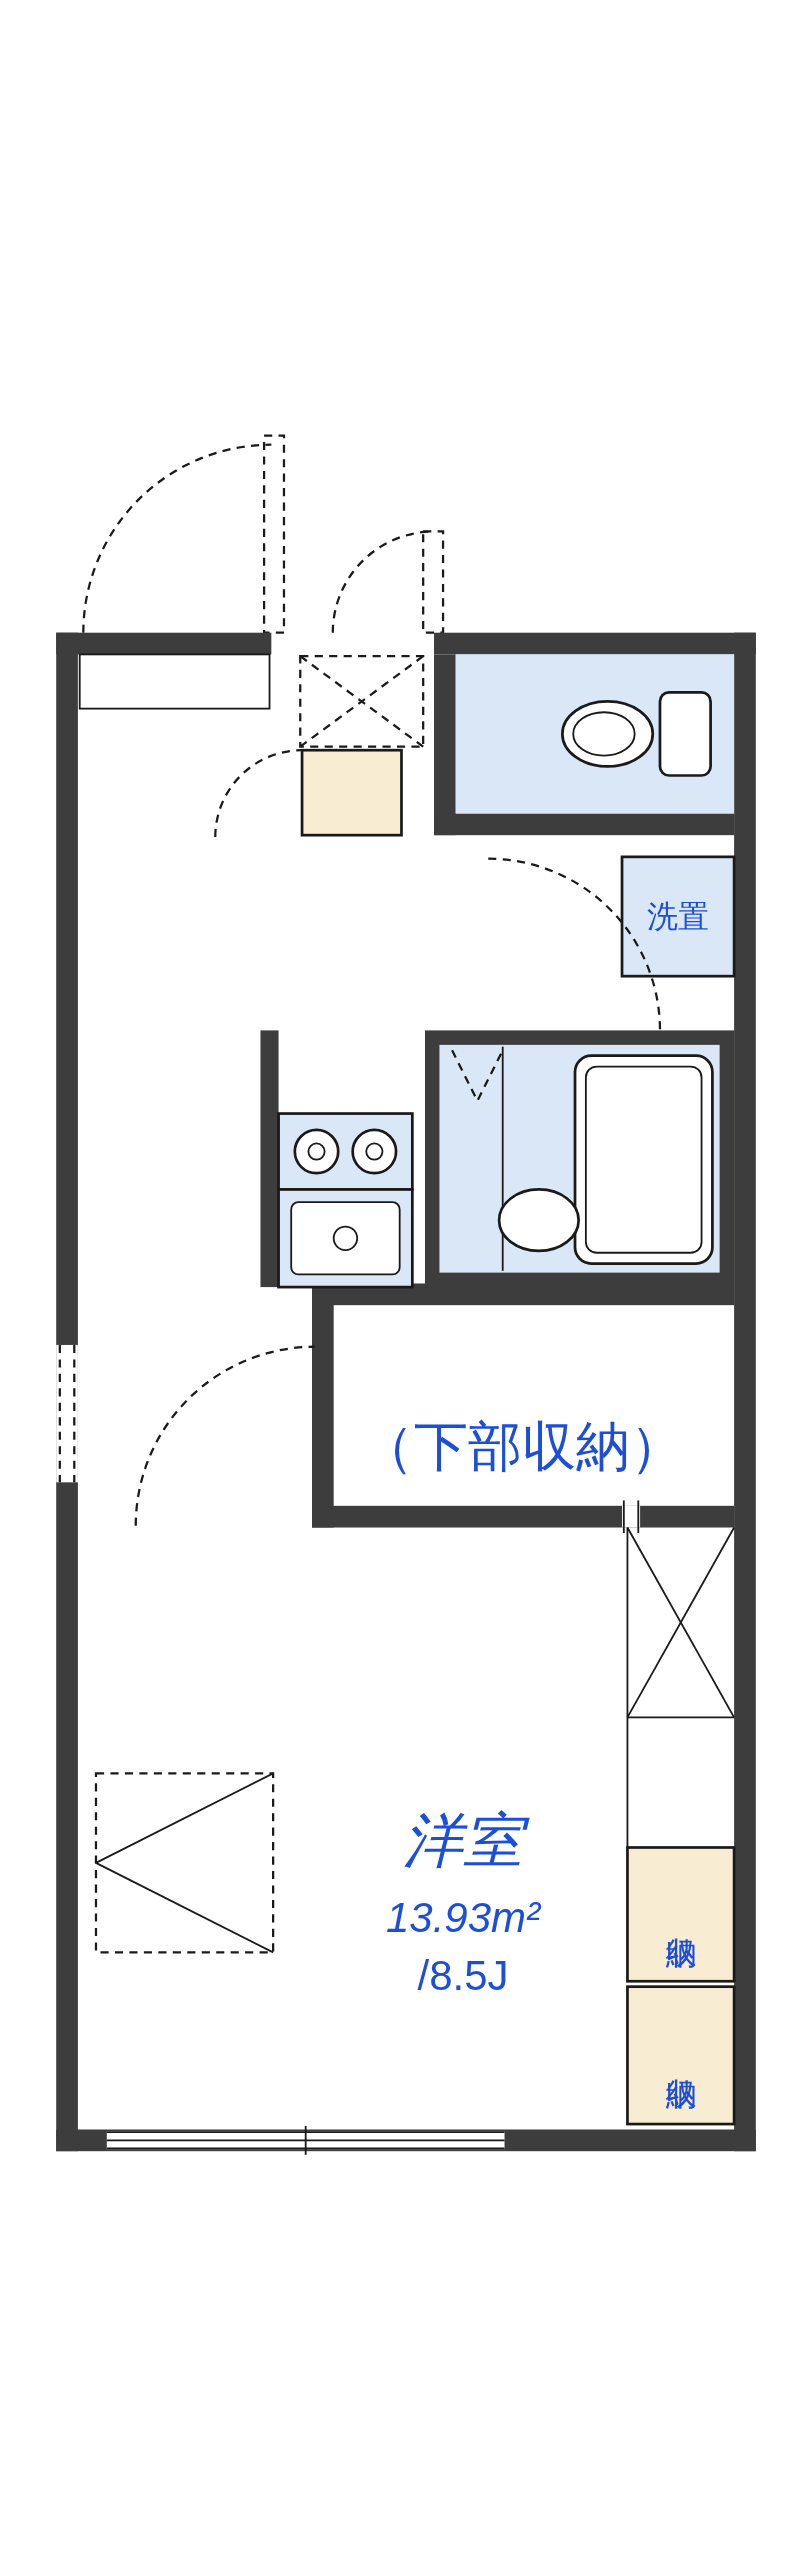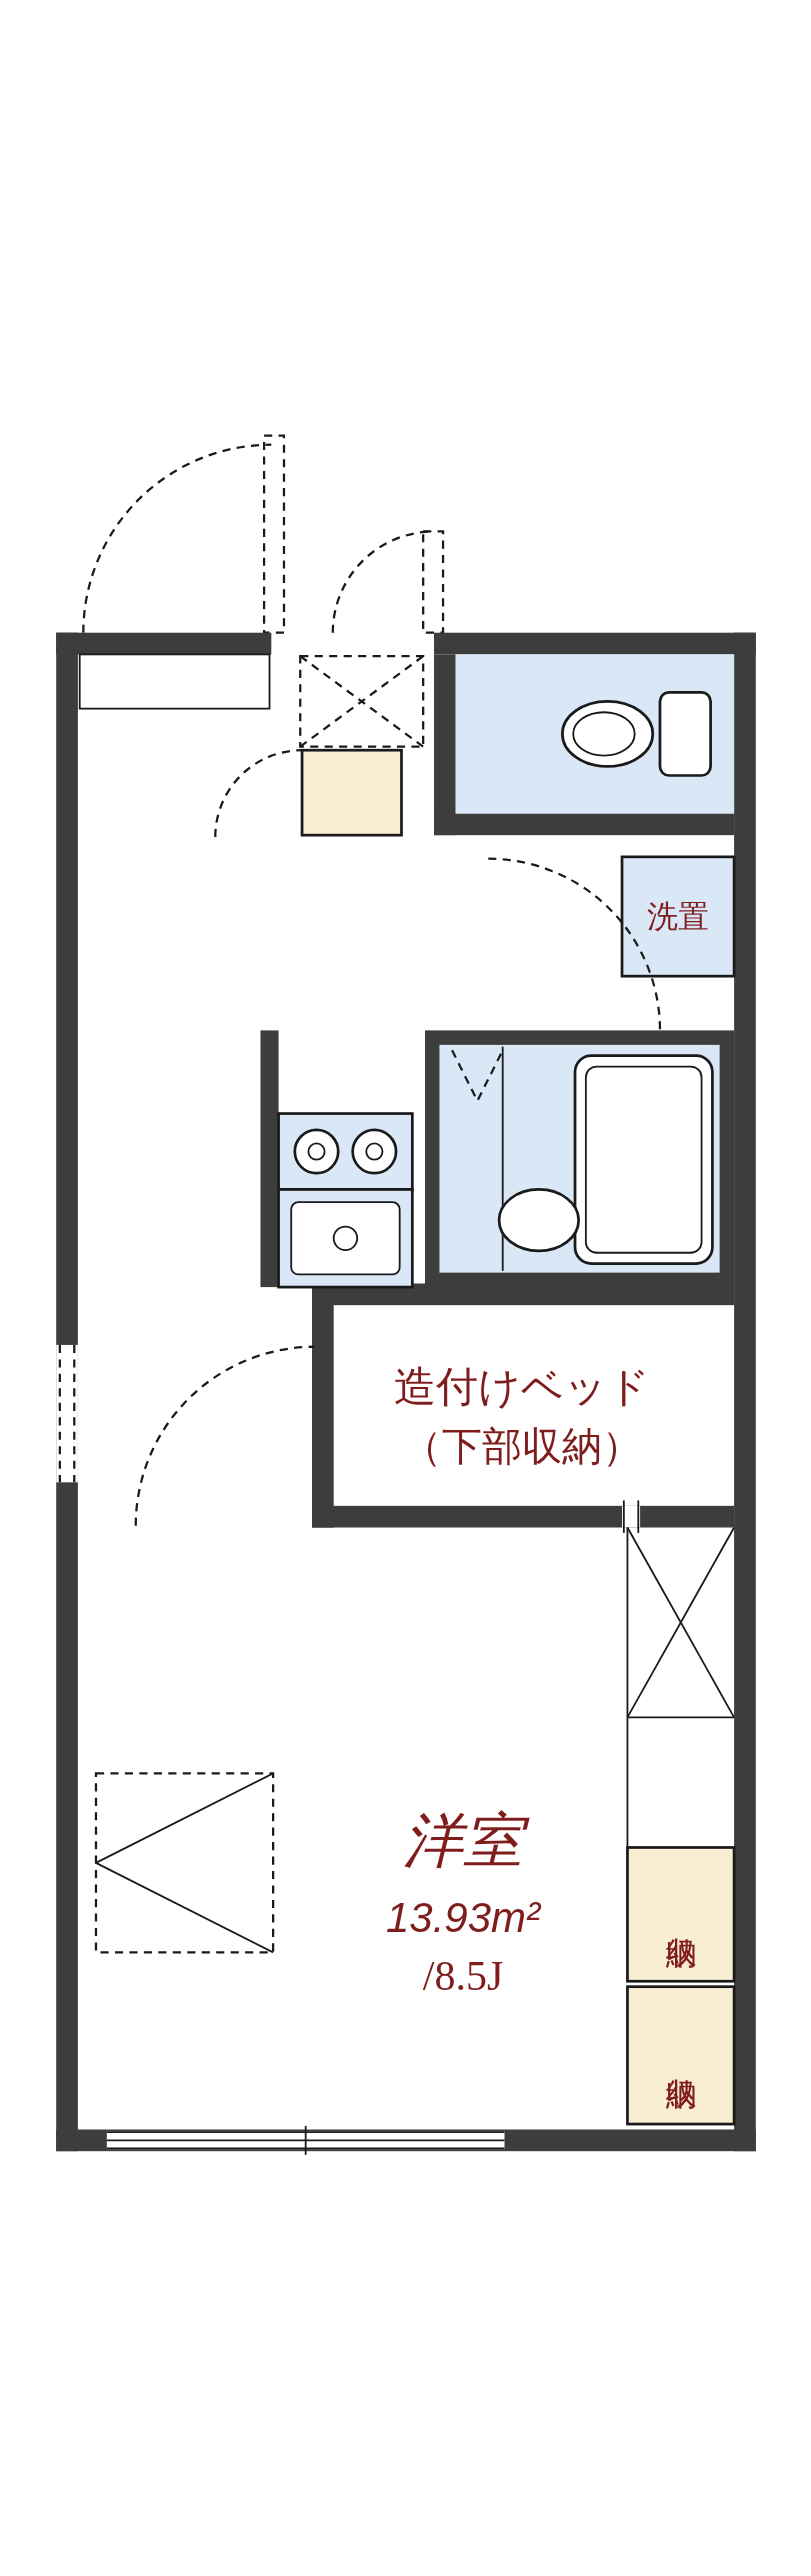--- a/index.html
+++ b/index.html
@@ -14,21 +14,21 @@
   .wall{fill:#3d3d3d;stroke:none;}
   .thin{stroke:#1a1a1a;stroke-width:3;fill:none;}
   .thin2{stroke:#1a1a1a;stroke-width:2;fill:none;}
   .dash{stroke:#1a1a1a;stroke-width:2.5;fill:none;stroke-dasharray:9 7;}
   .blue{fill:#d9e7f6;}
   .cream{fill:#f8edd2;}
   .whitefill{fill:#ffffff;}
   .label{
     position:absolute;
     transform:translate(-50%,-50%);
-    color:#7f1d1d;
+    color:#1d4ed8;
     white-space:nowrap;
     text-align:center;
     line-height:1.15;
   }
   .label.vertical{
     writing-mode:vertical-rl;
     text-orientation:upright;
     letter-spacing:1.8px;
   }
 </style>
@@ -148,24 +148,23 @@
       <line class="thin2" x1="118" y1="2359" x2="558" y2="2359"></line>
       <line class="thin2" x1="118" y1="2368" x2="558" y2="2368"></line>
       <line class="thin2" x1="118" y1="2377" x2="558" y2="2377"></line>
       <line class="thin2" x1="338" y1="2352" x2="338" y2="2384"></line>
     </g>
 
   </svg>
 
   <div class="label" style="left:678px;top:917px;font-size:31px;">洗置</div>
 
-  <div class="label" style="left:522px;top:1387px;font-size:42px;">造付けベッド</div>
-  <div class="label" style="left:522px;top:1446px;font-size:40px;">（下部収納）</div>
+  <div class="label" style="left:522px;top:1446px;font-size:54px;">（下部収納）</div>
 
   <div class="label" style="left:463px;top:1840px;font-size:60px;font-style:italic;">洋室</div>
   <div class="label" style="left:463px;top:1918px;font-size:42px;font-style:italic;">13.93m²</div>
-  <div class="label" style="left:463px;top:1976px;font-size:42px;font-family:Liberation Serif, serif;">/8.5J</div>
+  <div class="label" style="left:463px;top:1976px;font-size:42px;">/8.5J</div>
 
   <div class="label vertical" style="left:681px;top:1914px;font-size:31px;">収納</div>
   <div class="label vertical" style="left:681px;top:2055px;font-size:31px;">収納</div>
 
 </div>
 
 
 </body></html>

